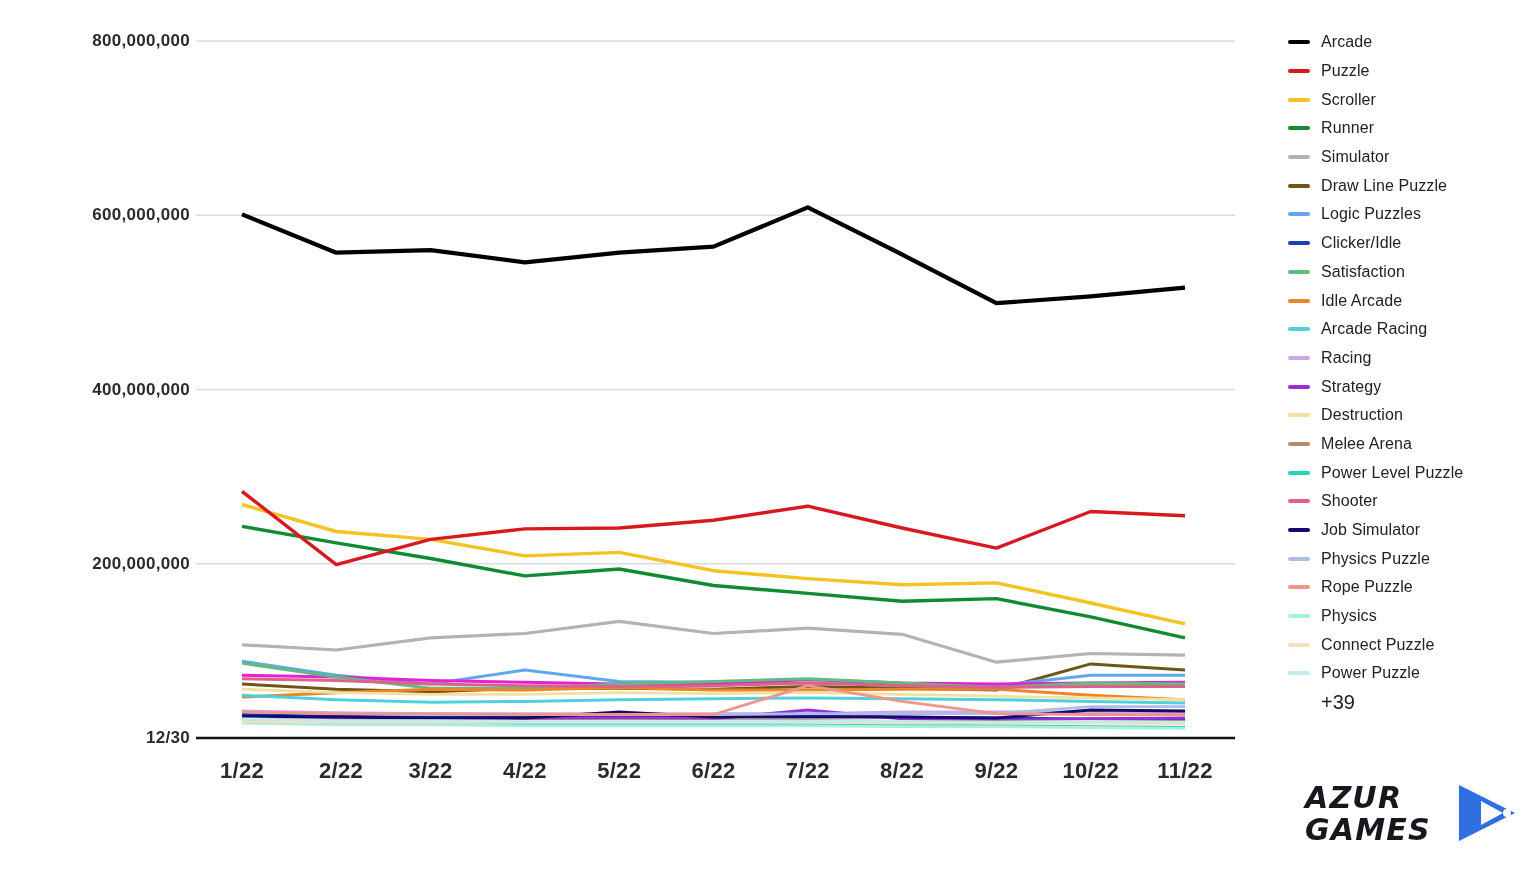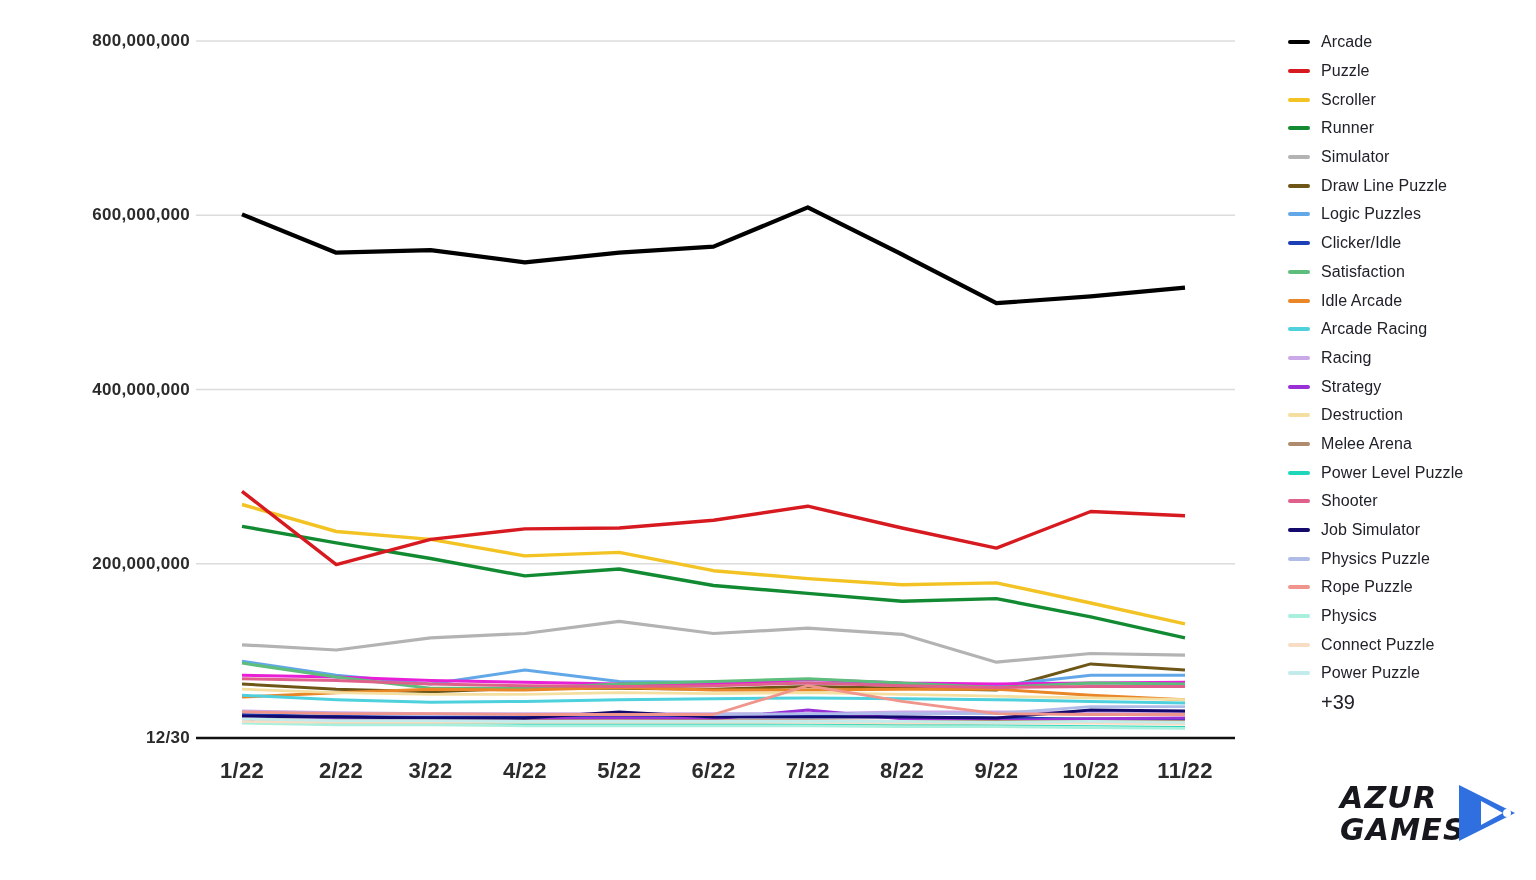--- a/index.html
+++ b/index.html
@@ -98,21 +98,20 @@
     position: absolute;
     left: 0;
     top: 2px;
     font-family: "DejaVu Sans", sans-serif;
     font-weight: bold;
     font-size: 30px;
     line-height: 32px;
     letter-spacing: 1.2px;
     color: #16181d;
     font-style: italic;
-    margin-left: 35px;
   }
   #logo-mark {
     position: absolute;
     left: 150px;
     top: 2px;
   }
 </style>
 </head>
 <body>
 

